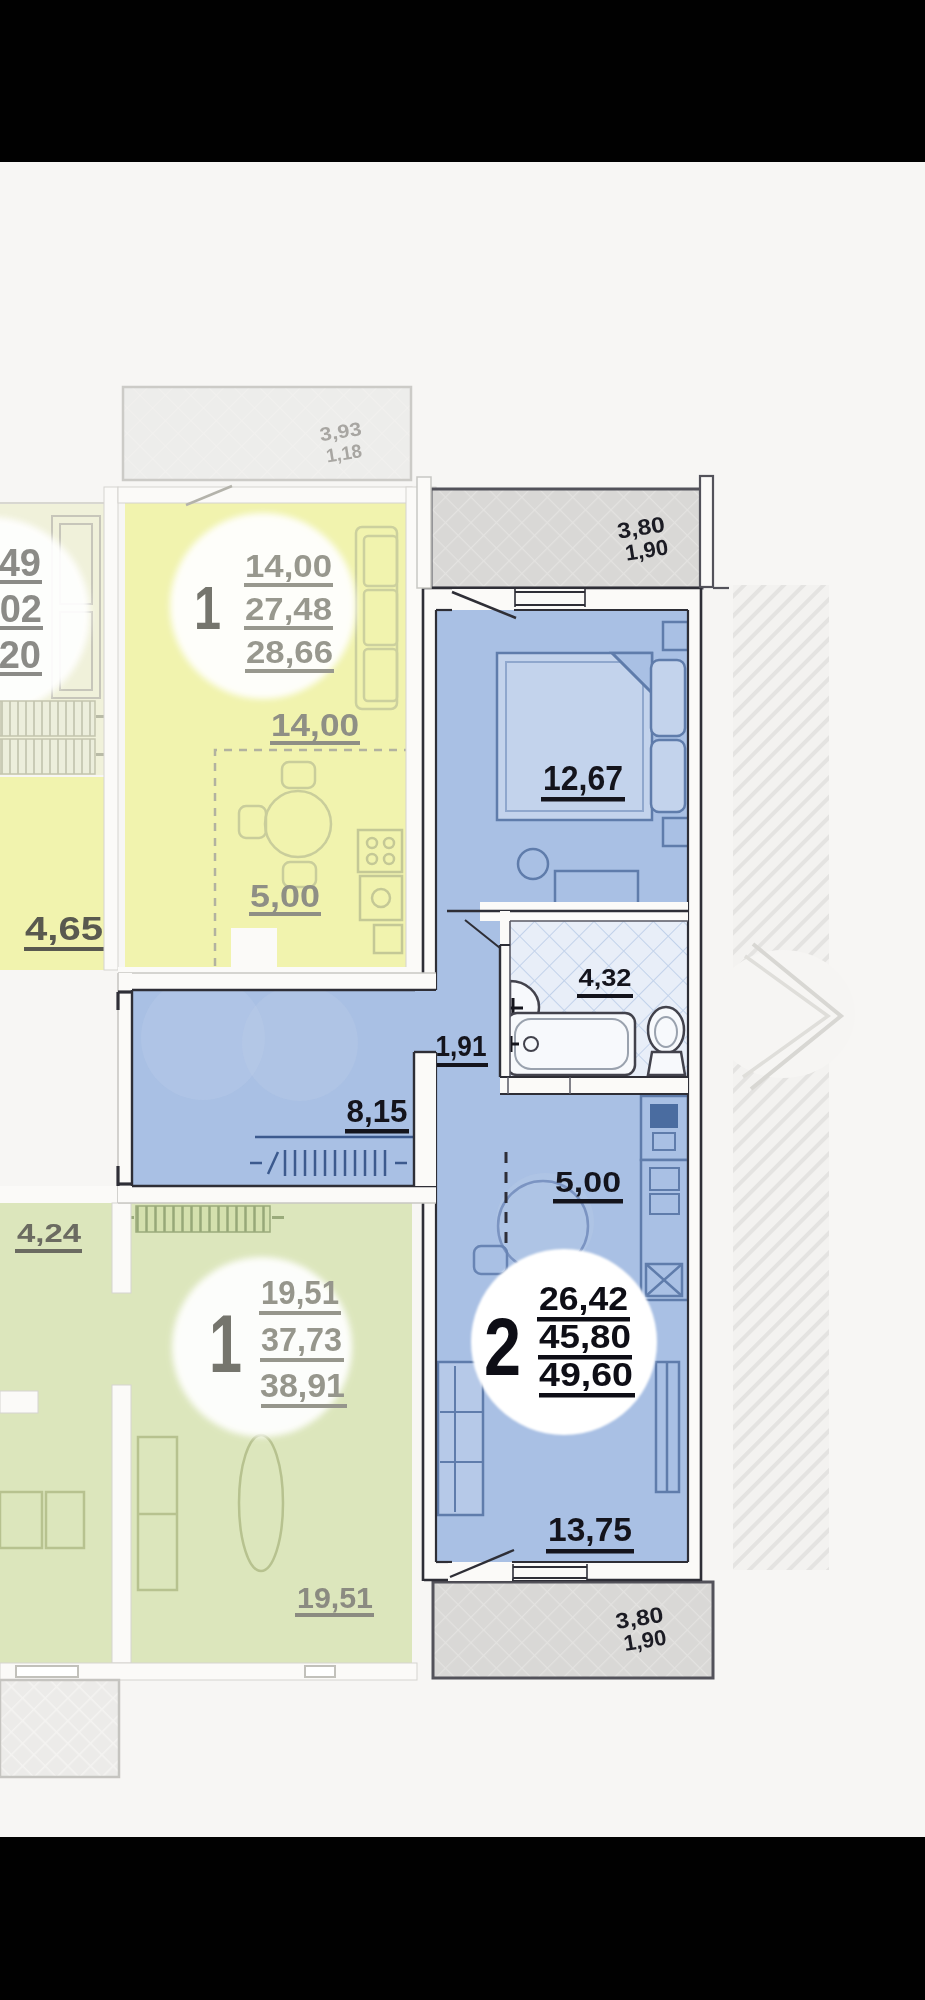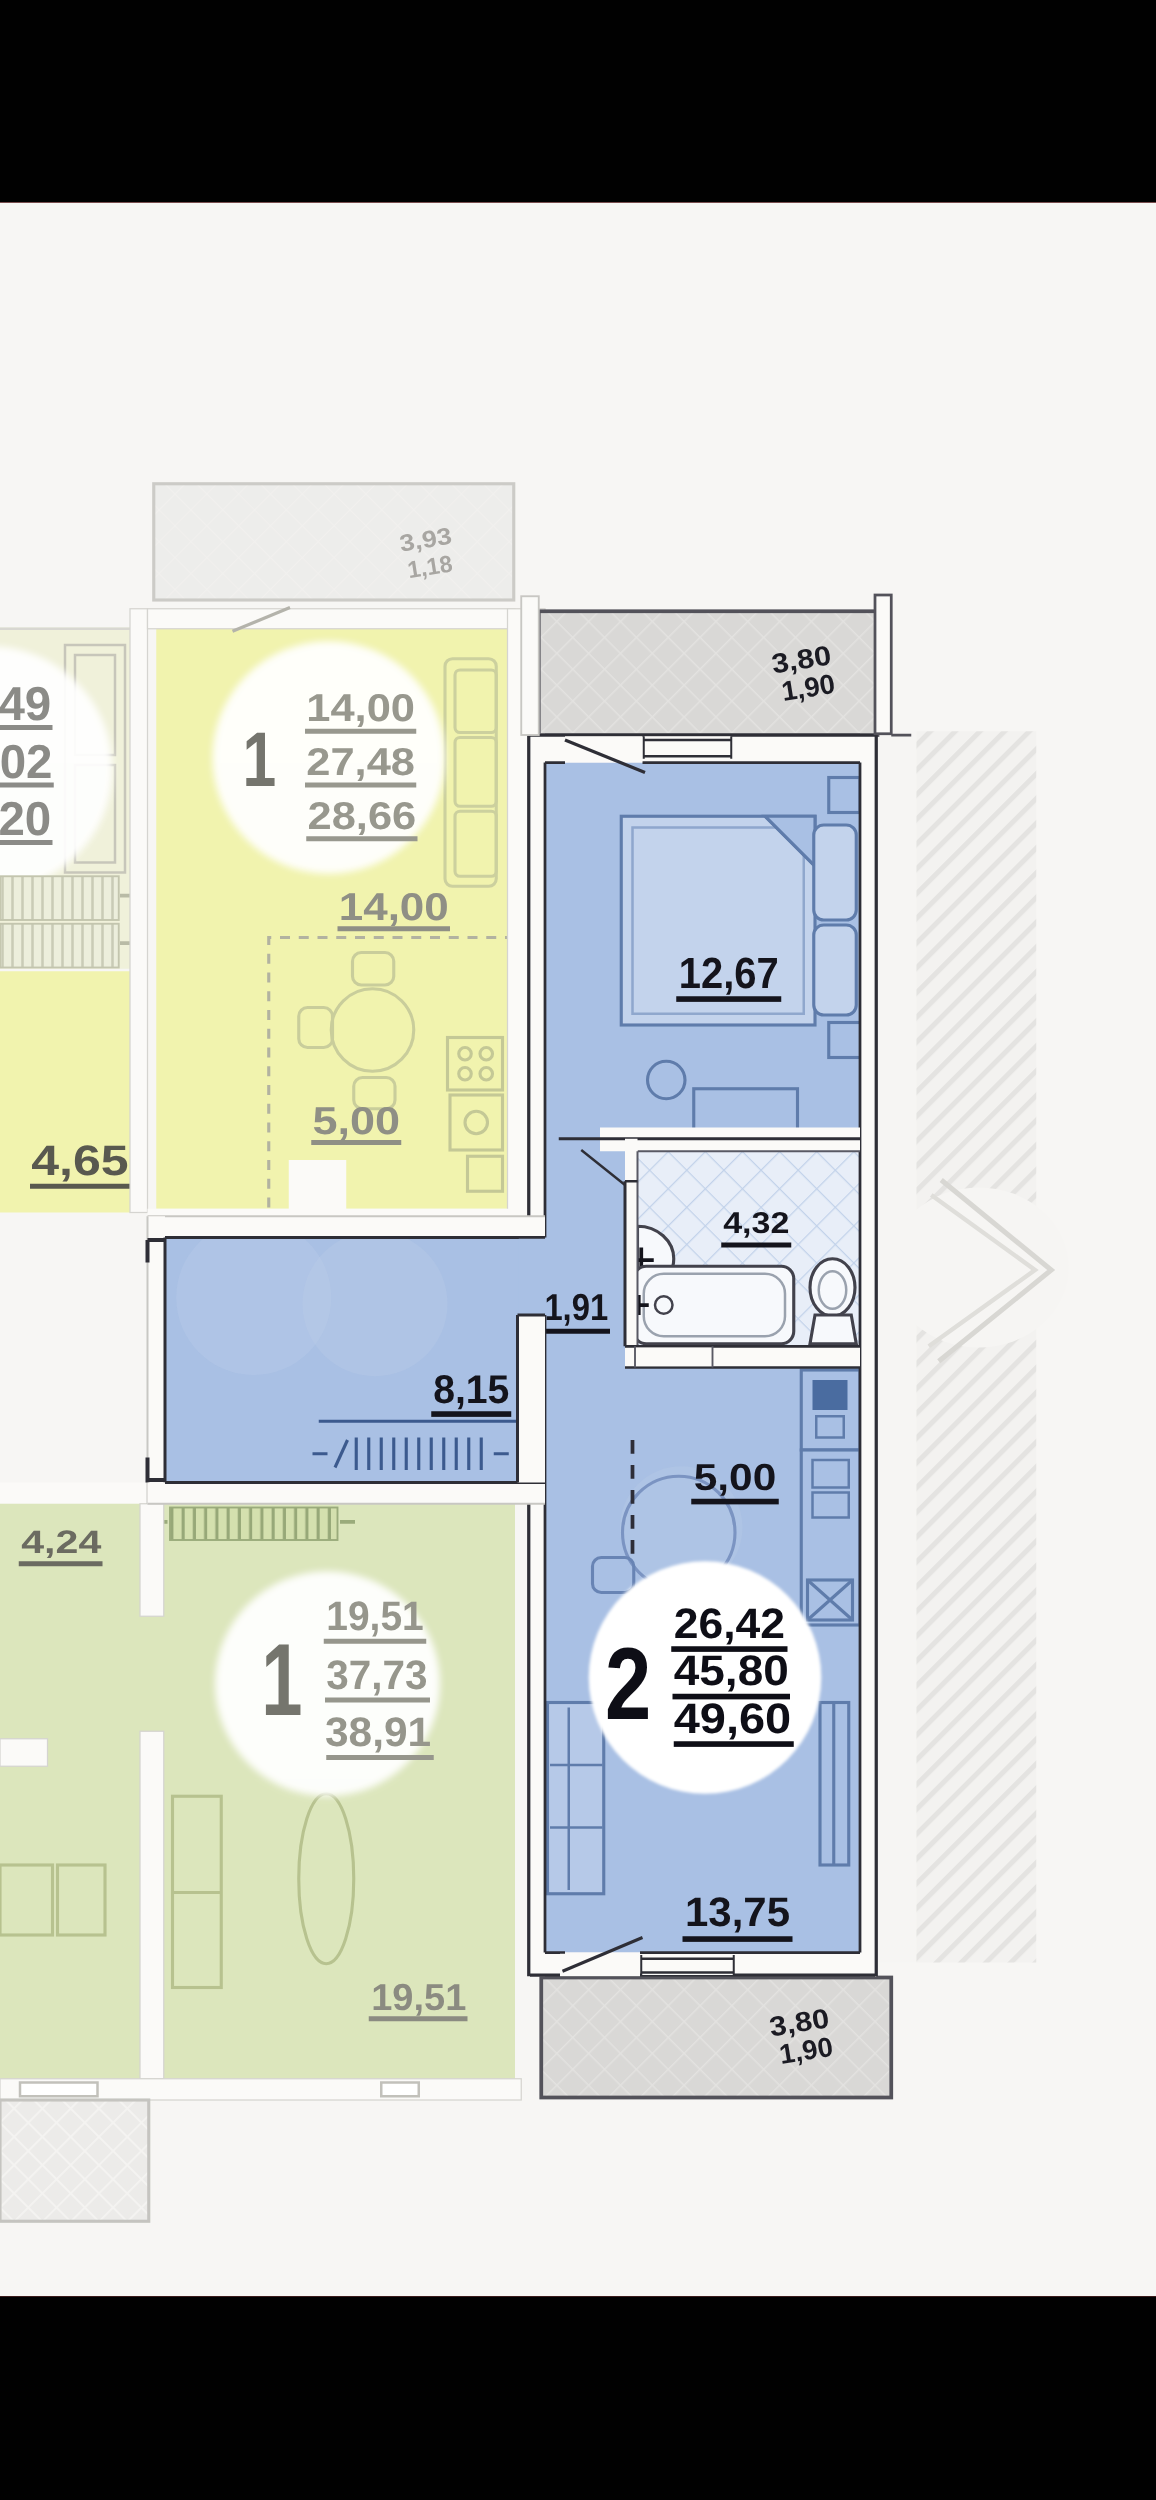--- a/index.html
+++ b/index.html
@@ -1,16 +1,16 @@
 <!DOCTYPE html>
 <html><head>
 <meta charset="utf-8">
 <style>
   html,body{margin:0;padding:0;background:#000;}
-  #stage{position:relative;width:925px;height:2000px;background:#ef4444;overflow:hidden;}
+  #stage{position:relative;width:925px;height:2000px;background:#86efac;overflow:hidden;}
   svg{position:absolute;left:0;top:0;filter:blur(0.45px);}
   text{font-family:"Liberation Sans",sans-serif;font-weight:bold;}
 </style>
 </head>
 <body>
 <div id="stage">
 <svg width="925" height="2000" viewBox="0 0 925 2000">
 <defs>
 
   <pattern id="latGray" width="18" height="18" patternUnits="userSpaceOnUse" patternTransform="rotate(45)">

